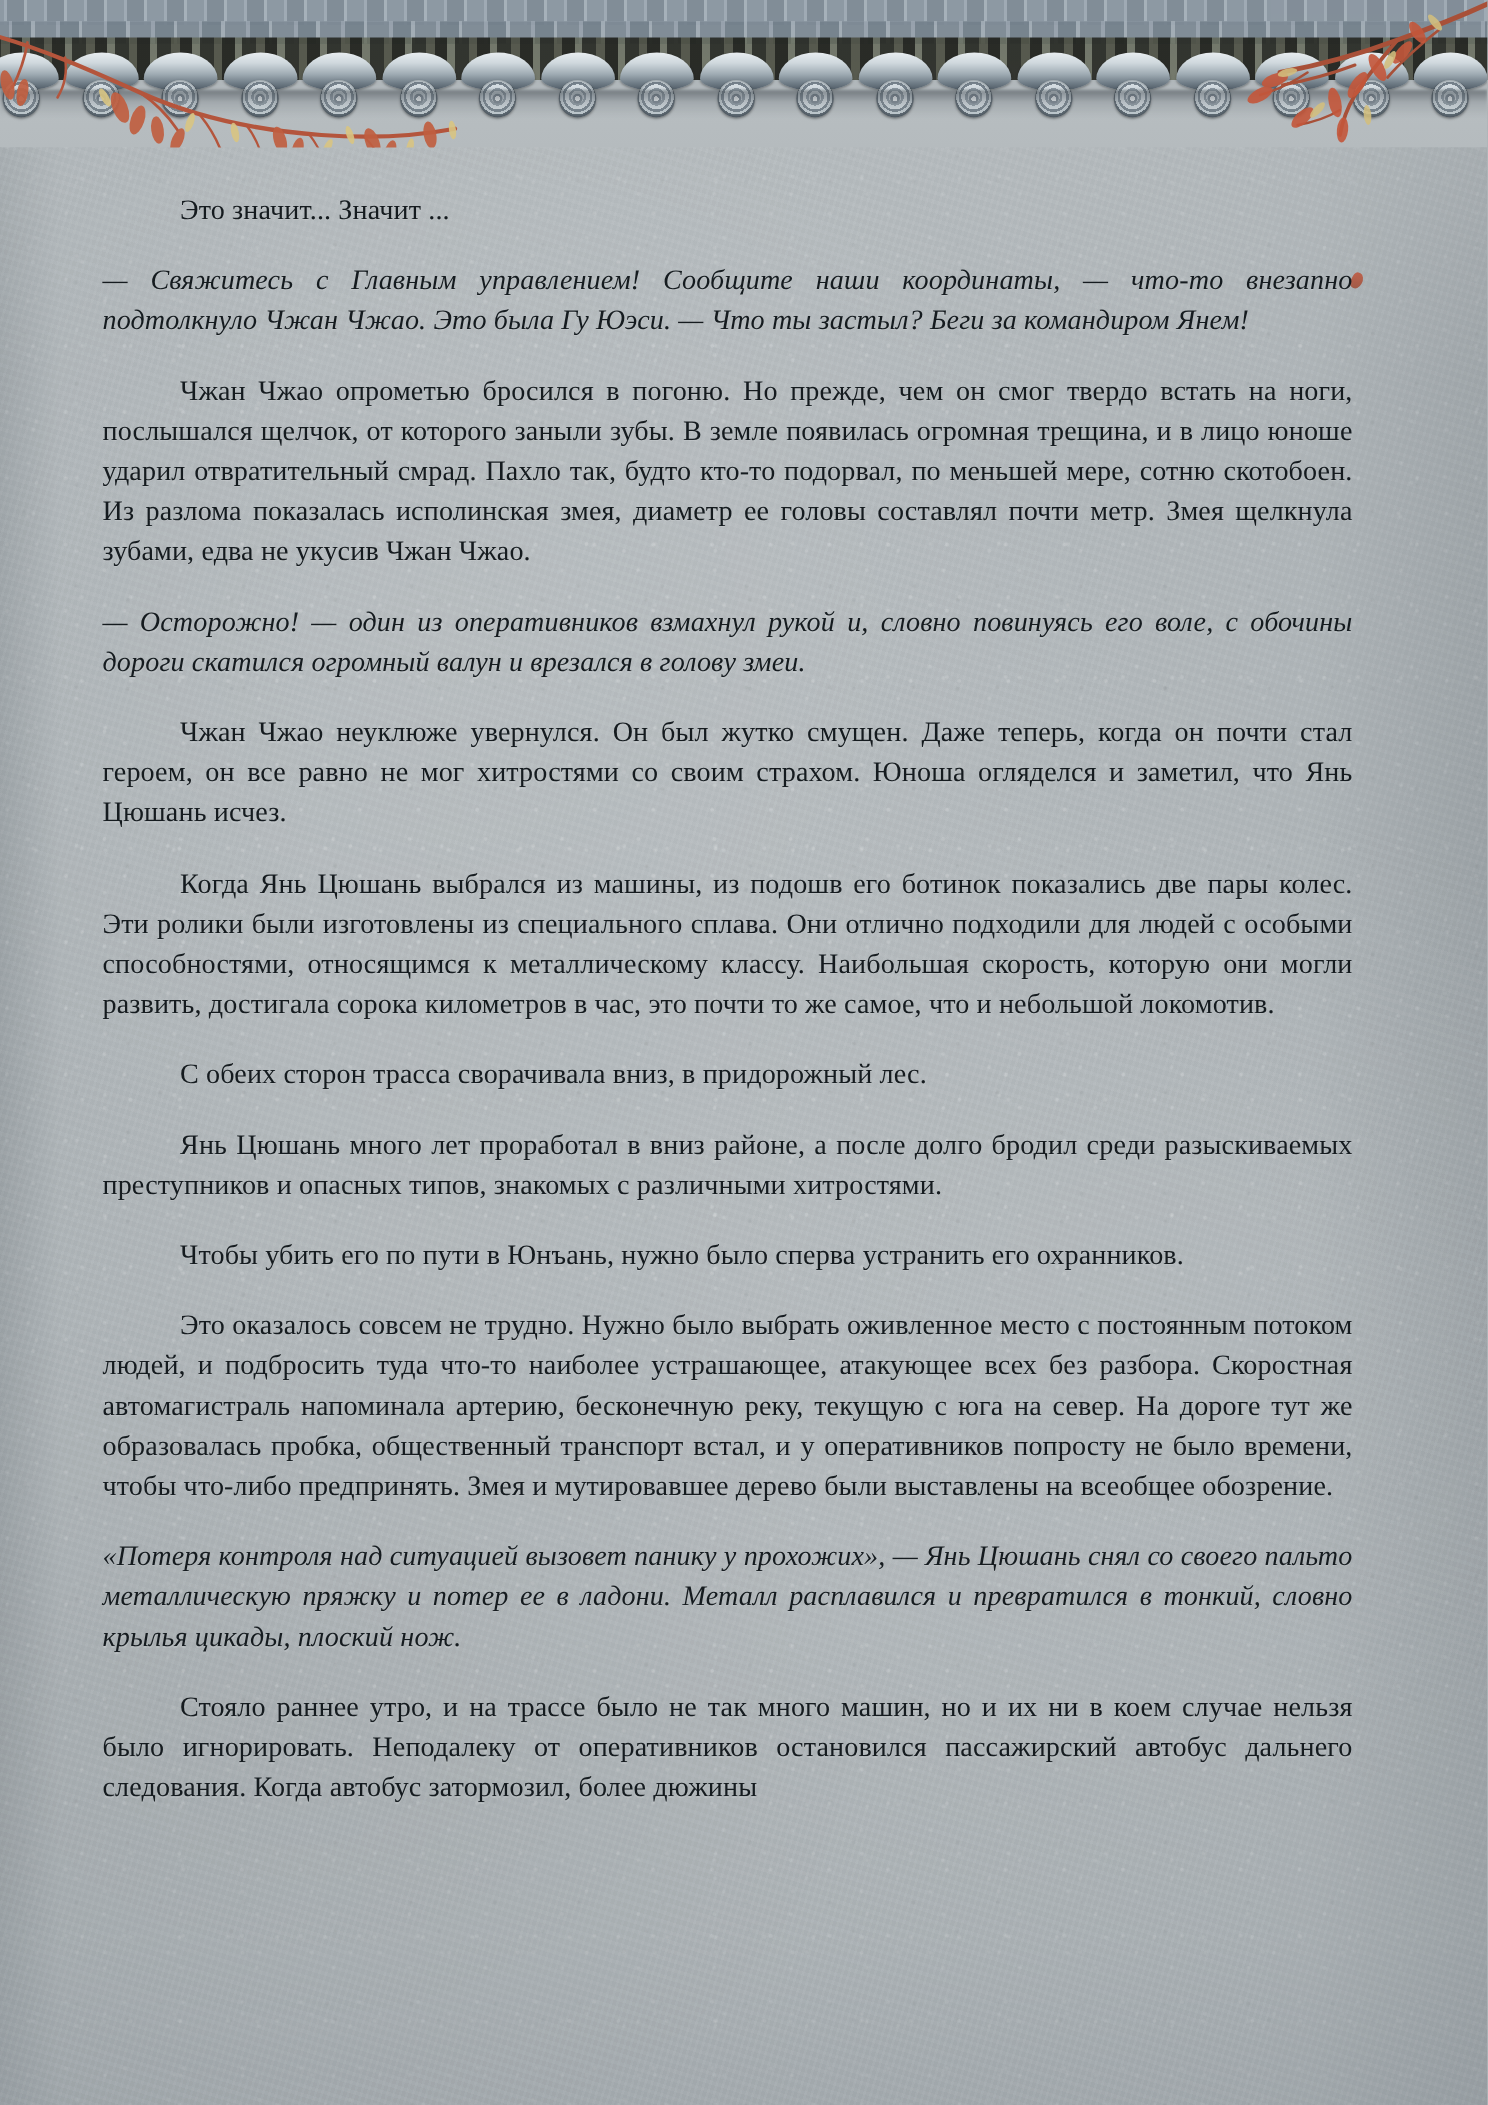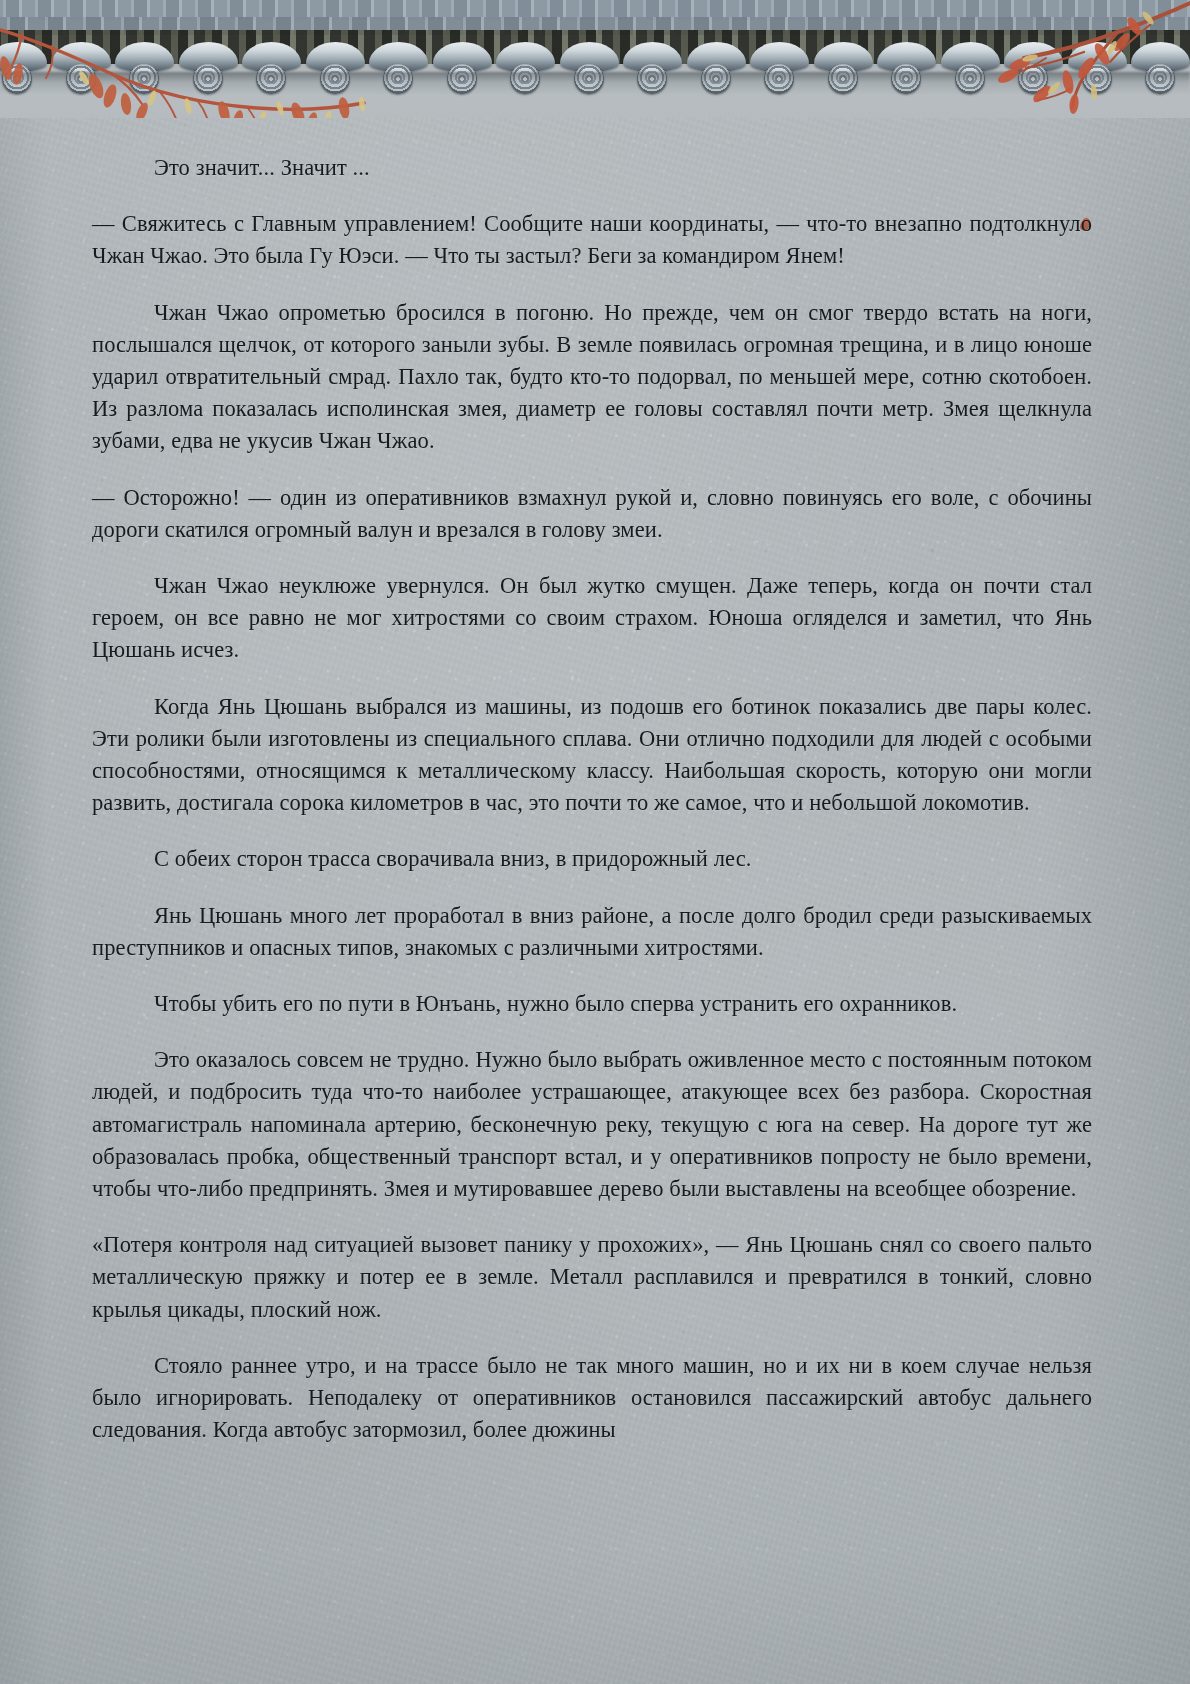--- a/index.html
+++ b/index.html
@@ -196,39 +196,40 @@
     height: 13px;
     background: linear-gradient(150deg, #c4543a, #9a4a33);
     border-radius: 40% 60% 55% 45%;
     transform: rotate(28deg);
     opacity: .85;
   }
 
   
   .content {
     position: absolute;
-    left: 92px;
+    left: 82px;
     top: 152px;
     width: 1000px;
     color: #151b1f;
     font-size: 22.5px;
     line-height: 32.2px;
     text-align: justify;
     text-justify: inter-word;
     letter-spacing: 0.1px;
     text-shadow: 0 1px 0 rgba(255,255,255,0.13);
   }
   .content p {
     margin: 0 0 24px 0;
   }
   .content p.indent {
     text-indent: 62px;
   }
   .content p.noindent {
     text-indent: 0;
+    font-style: italic;
   }
   .content p:last-child { margin-bottom: 12px; }
 </style>
 </head>
 <body>
 
 <div class="page">
   <div class="grain"></div>
 
   <div class="header-band">
@@ -370,16 +371,16 @@
     <p class="indent">Это значит... Значит ...</p>
     <p class="noindent">— Свяжитесь с Главным управлением! Сообщите наши координаты, — что-то внезапно подтолкнуло Чжан Чжао. Это была Гу Юэси. — Что ты застыл? Беги за командиром Янем!</p>
     <p class="indent">Чжан Чжао опрометью бросился в погоню. Но прежде, чем он смог твердо встать на ноги, послышался щелчок, от которого заныли зубы. В земле появилась огромная трещина, и в лицо юноше ударил отвратительный смрад. Пахло так, будто кто-то подорвал, по меньшей мере, сотню скотобоен. Из разлома показалась исполинская змея, диаметр ее головы составлял почти метр. Змея щелкнула зубами, едва не укусив Чжан Чжао.</p>
     <p class="noindent">— Осторожно! — один из оперативников взмахнул рукой и, словно повинуясь его воле, с обочины дороги скатился огромный валун и врезался в голову змеи.</p>
     <p class="indent">Чжан Чжао неуклюже увернулся. Он был жутко смущен. Даже теперь, когда он почти стал героем, он все равно не мог хитростями со своим страхом. Юноша огляделся и заметил, что Янь Цюшань исчез.</p>
     <p class="indent">Когда Янь Цюшань выбрался из машины, из подошв его ботинок показались две пары колес. Эти ролики были изготовлены из специального сплава. Они отлично подходили для людей с особыми способностями, относящимся к металлическому классу. Наибольшая скорость, которую они могли развить, достигала сорока километров в час, это почти то же самое, что и небольшой локомотив.</p>
     <p class="indent">С обеих сторон трасса сворачивала вниз, в придорожный лес.</p>
     <p class="indent">Янь Цюшань много лет проработал в вниз районе, а после долго бродил среди разыскиваемых преступников и опасных типов, знакомых с различными хитростями.</p>
     <p class="indent">Чтобы убить его по пути в Юнъань, нужно было сперва устранить его охранников.</p>
     <p class="indent">Это оказалось совсем не трудно. Нужно было выбрать оживленное место с постоянным потоком людей, и подбросить туда что-то наиболее устрашающее, атакующее всех без разбора. Скоростная автомагистраль напоминала артерию, бесконечную реку, текущую с юга на север. На дороге тут же образовалась пробка, общественный транспорт встал, и у оперативников попросту не было времени, чтобы что-либо предпринять. Змея и мутировавшее дерево были выставлены на всеобщее обозрение.</p>
-    <p class="noindent">«Потеря контроля над ситуацией вызовет панику у прохожих», — Янь Цюшань снял со своего пальто металлическую пряжку и потер ее в земле. Металл расплавился и превратился в тонкий, словно крылья цикады, плоский нож.</p>
+    <p class="noindent">«Потеря контроля над ситуацией вызовет панику у прохожих», — Янь Цюшань снял со своего пальто металлическую пряжку и потер ее в ладони. Металл расплавился и превратился в тонкий, словно крылья цикады, плоский нож.</p>
     <p class="indent">Стояло раннее утро, и на трассе было не так много машин, но и их ни в коем случае нельзя было игнорировать. Неподалеку от оперативников остановился пассажирский автобус дальнего следования. Когда автобус затормозил, более дюжины</p>
   </main>
 </div>
 
 </body></html>

